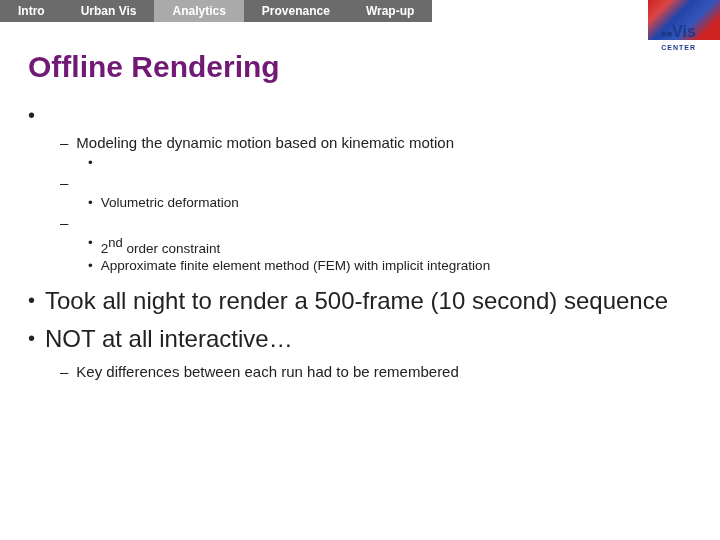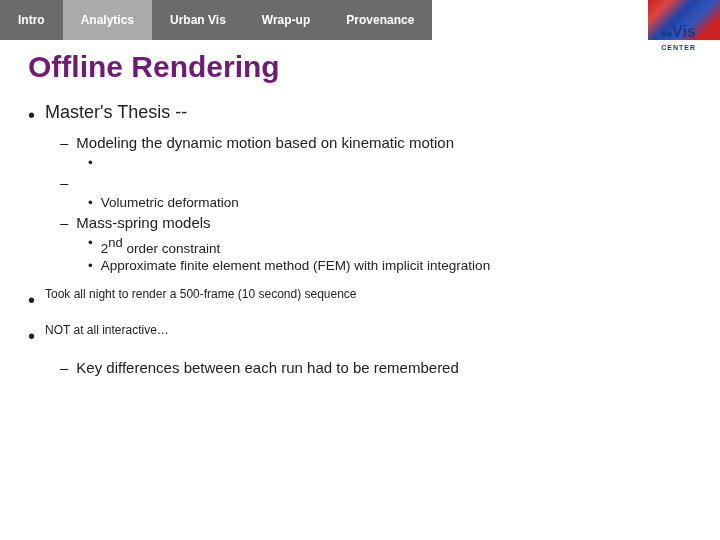--- a/index.html
+++ b/index.html
@@ -15,21 +15,21 @@
     
     #nav-bar {
       display: flex;
       flex-direction: row;
       align-items: stretch;
       height: 22px;
       background: #ffffff;
     }
 
     .nav-tab {
-      padding: 20px 18px;
+      padding: 2px 18px;
       font-size: 12px;
       font-weight: bold;
       color: #ffffff;
       display: flex;
       align-items: center;
       cursor: pointer;
       white-space: nowrap;
     }
 
     .nav-tab.intro    { background: #6b6b6b; }
@@ -154,62 +154,61 @@
 
     .large-bullet {
       font-size: 20px;
       color: #222222;
       margin-bottom: 10px;
       display: flex;
       align-items: flex-start;
     }
 
     .large-bullet-text {
-      font-size: 12px;
+      font-size: 24px;
     }
   </style>
 </head>
 <body>
 
 <div id="nav-bar">
   <div class="nav-tab intro">
     <span>Intro</span>
   </div>
+  <div class="nav-tab urban">
+    <span>Urban Vis</span>
+  </div>
   <div class="nav-tab analytics">
     <span>Analytics</span>
   </div>
-  <div class="nav-tab urban">
-    <span>Urban Vis</span>
+  <div class="nav-tab provenance">
+    <span>Provenance</span>
   </div>
   <div class="nav-tab wrapup">
     <span>Wrap-up</span>
-  </div>
-  <div class="nav-tab provenance">
-    <span>Provenance</span>
   </div>
 
   <div id="logo-area">
     <div class="logo-box">
       <div class="logo-image"></div>
       <div class="logo-text">
         <span style="font-size:9px; color:#1a3a8a; font-weight:bold;">■■</span><span class="logo-vis">Vis</span><br>
         <span style="font-size:7px; color:#1a3a8a; font-weight:bold; letter-spacing:1px;">CENTER</span>
       </div>
     </div>
   </div>
 </div>
 
 <div id="main-content">
 
   <div id="page-title">Offline Rendering</div>
 
   <div class="bullet-section">
     <div class="bullet-main">
       <span class="bullet-dot">•</span>
-      <span>Master's Thesis --</span>
     </div>
 
     <div class="sub-item">
       <div class="dash-item">
         <span class="dash">–</span>
         <span>Modeling the dynamic motion based on kinematic motion</span>
       </div>
       <div class="sub-sub-item">
         <div class="dot-item">
           <span class="small-dot">•</span>
@@ -225,21 +224,20 @@
         <div class="dot-item">
           <span class="small-dot">•</span>
           <span>Volumetric deformation</span>
         </div>
       </div>
     </div>
 
     <div class="sub-item">
       <div class="dash-item">
         <span class="dash">–</span>
-        <span>Mass-spring models</span>
       </div>
       <div class="sub-sub-item">
         <div class="dot-item">
           <span class="small-dot">•</span>
           <span>2<sup>nd</sup> order constraint</span>
         </div>
       </div>
       <div class="sub-sub-item">
         <div class="dot-item">
           <span class="small-dot">•</span>

